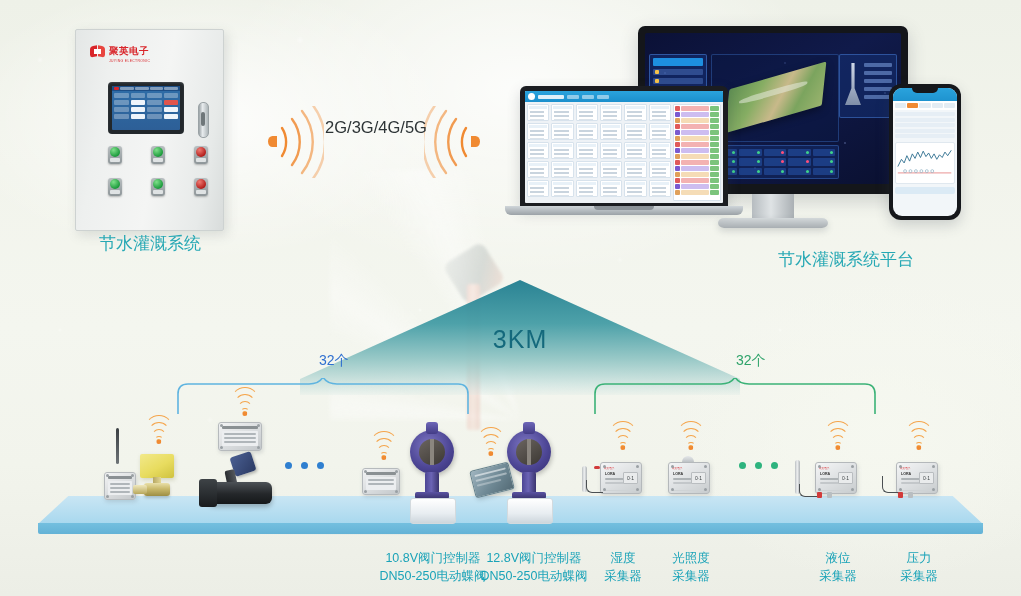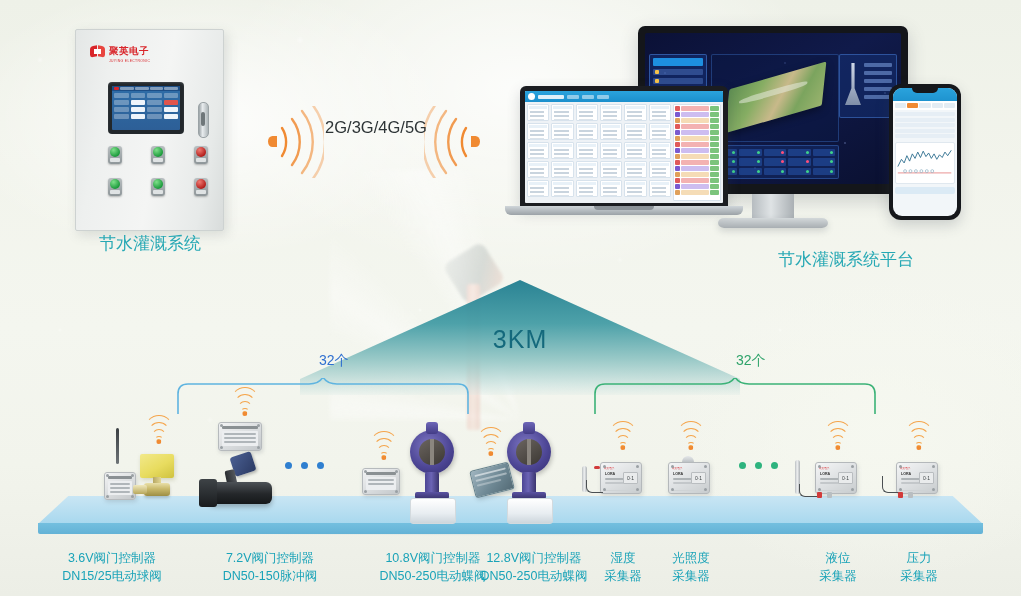--- a/index.html
+++ b/index.html
@@ -599,24 +599,20 @@
         <span class="dot"></span>
     </div>
     <div style="position:absolute;left:0;top:0;width:34px;height:24px;border-radius:2px;
       background:linear-gradient(150deg,#f2e98a,#e8dc5f 55%,#cfc23f);box-shadow:1px 2px 4px rgba(120,120,60,.25);"></div>
     <div style="position:absolute;left:13px;top:23px;width:8px;height:7px;background:linear-gradient(90deg,#b6a763,#e3d792);"></div>
     <div style="position:absolute;left:4px;top:29px;width:26px;height:13px;border-radius:3px;
       background:linear-gradient(180deg,#e9dfa8,#c9b96b 45%,#9d8e44);box-shadow:0 2px 3px rgba(0,0,0,.18);"></div>
     <div style="position:absolute;left:-2px;top:31px;width:9px;height:9px;border-radius:2px;background:linear-gradient(180deg,#f0e8bd,#b8a85c);"></div>
     <div style="position:absolute;right:-2px;top:31px;width:9px;height:9px;border-radius:2px;background:linear-gradient(180deg,#f0e8bd,#b8a85c);"></div>
   </div>
-  <div class="dev-label" style="left:12px;top:549px;width:200px;">
-    <div>3.6V阀门控制器</div>
-    <div>DN15/25电动球阀</div>
-  </div>
 
   <div class="dev" style="left:218px;top:422px;">
     <div class="wifi-sm" style="left:14px;top:-22px;">
       <span class="s4"></span>
         <span class="s3"></span>
         <span class="s2"></span>
         <span class="s1"></span>
         <span class="dot"></span>
     </div>
     <div class="ctrl-box" style="position:absolute;left:0;top:0;width:42px;height:27px;">
@@ -633,24 +629,20 @@
     </div>
   </div>
   <div class="dev" style="left:208px;top:458px;">
     <div style="position:absolute;left:24px;top:-4px;width:22px;height:20px;border-radius:3px;
       background:linear-gradient(140deg,#4a5f92,#2b3a63);transform:rotate(-18deg);box-shadow:1px 2px 3px rgba(0,0,0,.25);"></div>
     <div style="position:absolute;left:18px;top:12px;width:10px;height:16px;background:linear-gradient(90deg,#2a2d31,#55595e);border-radius:2px;transform:rotate(-12deg);"></div>
     <div style="position:absolute;left:0;top:24px;width:64px;height:22px;border-radius:6px;
       background:linear-gradient(180deg,#4c5156,#24272a 55%,#15181a);box-shadow:0 3px 5px rgba(0,0,0,.25);"></div>
     <div style="position:absolute;left:-4px;top:21px;width:13px;height:28px;border-radius:3px;background:linear-gradient(180deg,#3e4347,#191c1e);"></div>
     <div style="position:absolute;right:-4px;top:21px;width:13px;height:28px;border-radius:3px;background:linear-gradient(180deg,#3e4347,#191c1e);"></div>
-  </div>
-  <div class="dev-label" style="left:170px;top:549px;width:200px;">
-    <div>7.2V阀门控制器</div>
-    <div>DN50-150脉冲阀</div>
   </div>
 
   <div class="ellipsis" style="left:285px;top:462px;">
     <i style="background:#2f7fd0"></i>
       <i style="background:#2f7fd0"></i>
       <i style="background:#2f7fd0"></i>
   </div>
 
   <div class="dev" style="left:362px;top:468px;">
     <div class="wifi-sm" style="left:9px;top:-24px;">

